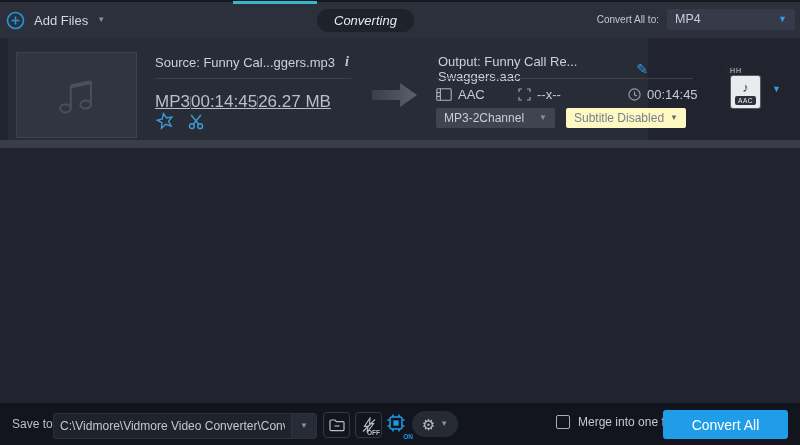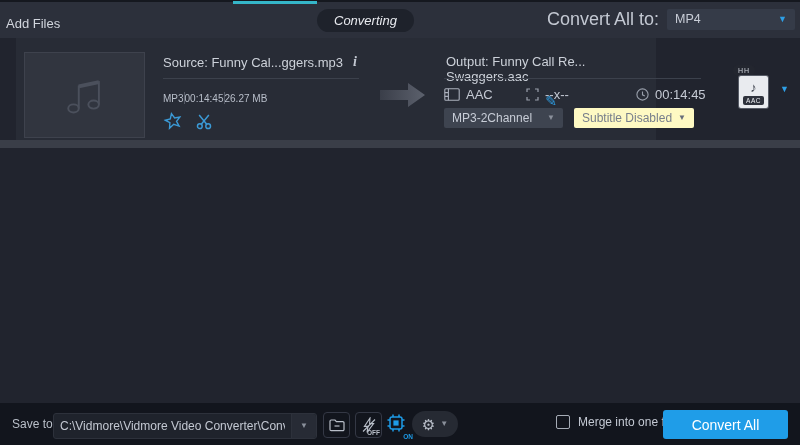--- a/index.html
+++ b/index.html
@@ -3,49 +3,49 @@
 <meta charset="utf-8">
 <style>
   html,body{margin:0;padding:0;background:#101218;}
   .screen{position:relative;width:800px;height:445px;background:#21242e;
     font-family:"Liberation Sans",sans-serif;overflow:hidden;color:#c3c8d2;}
 
   
   .topline{position:absolute;left:0;top:0;width:800px;height:2px;background:#15181f;z-index:2;}
   .accent-line{position:absolute;left:233px;top:1px;width:84px;height:3px;background:#35b6c9;z-index:3;}
   .topbar{position:absolute;left:0;top:0;width:800px;height:38px;background:#2c303b;}
-  .addfiles{position:absolute;left:6px;top:7px;height:26px;display:flex;align-items:center;gap:9px;cursor:pointer;flex-direction:column;}
+  .addfiles{position:absolute;left:6px;top:7px;height:26px;display:flex;align-items:center;gap:9px;cursor:pointer;}
   .addfiles .lbl{font-size:13px;color:#d2d6de;}
   .caret{font-size:8px;color:#8a909b;line-height:1;}
   .caret.blue{color:#2e9fe6;font-size:9px;}
   .tab{position:absolute;top:9px;height:23px;line-height:23px;font-size:13px;border-radius:12px;
     padding:0 17px;color:#959ba6;cursor:pointer;}
   .tab.active{left:317px;background:#1e222b;color:#e8eaef;font-style:italic;}
   .tab.inactive{left:398px;}
   .convert-to{position:absolute;right:5px;top:0;height:38px;display:flex;align-items:center;gap:8px;}
-  .convert-to .lbl{font-size:18px;color:#c3c8d2;}
+  .convert-to .lbl{font-size:10px;color:#c3c8d2;}
   .select{display:flex;align-items:center;justify-content:space-between;background:#353b48;
     border-radius:2px;height:21px;width:112px;padding:0 8px;font-size:12.5px;color:#c8cdd7;cursor:pointer;}
 
   
   .list{position:absolute;left:0;top:38px;width:800px;height:365px;background:#21242e;}
-  .row{position:absolute;left:16px;top:0;width:640px;height:102px;background:#282c36;}
+  .row{position:absolute;left:8px;top:0;width:640px;height:102px;background:#282c36;}
   .row-strip{position:absolute;left:0;top:102px;width:800px;height:8px;background:#3a3e48;}
   .thumb{position:absolute;left:8px;top:14px;width:119px;height:84px;background:#31353f;
     border:1px solid #3e424d;display:flex;align-items:center;justify-content:center;}
   .src-label{position:absolute;left:147px;top:16px;font-size:13px;color:#ccd1d9;display:flex;gap:10px;align-items:center;}
   .info-i{font-family:"Liberation Serif",serif;font-style:italic;font-weight:bold;font-size:14px;color:#c3c8d2;cursor:pointer;}
   .divider{position:absolute;top:40px;height:1px;background:#3c414c;}
   .div-src{left:147px;width:196px;}
   .div-out{left:428px;width:257px;}
-  .meta{position:absolute;left:147px;top:54px;display:flex;align-items:center;font-size:10px;color:#b9bfca;}
+  .meta{position:absolute;left:147px;top:54px;display:flex;align-items:center;font-size:17px;color:#b9bfca;text-decoration:underline;}
   .vsep{width:1px;height:12px;background:#565b67;}
   .edit-icons{position:absolute;left:148px;top:74px;display:flex;gap:13px;align-items:center;}
   .arrow{position:absolute;left:364px;top:42px;}
-  .out-label{position:absolute;left:430px;top:16px;font-size:13px;color:#ccd1d9;display:flex;gap:10px;align-items:center;flex-direction:column;}
+  .out-label{position:absolute;left:430px;top:16px;font-size:13px;color:#ccd1d9;display:flex;gap:10px;align-items:center;}
   .pencil{color:#2e9fe6;font-size:14px;cursor:pointer;line-height:1;}
   .outmeta{position:absolute;top:49px;font-size:13px;color:#c5cad4;display:flex;align-items:center;gap:6px;}
   .om-codec{left:428px;}
   .om-res{left:510px;}
   .om-dur{left:620px;}
   .dd{position:absolute;top:70px;height:20px;display:flex;align-items:center;justify-content:space-between;
     padding:0 8px;border-radius:2px;font-size:12px;cursor:pointer;}
   .dd1{left:428px;width:103px;background:#3e4450;color:#c8cdd7;}
   .dd2{left:558px;width:104px;background:#fef9c3;color:#777e8b;}
   .dd2 .caret{color:#666d7a;}

